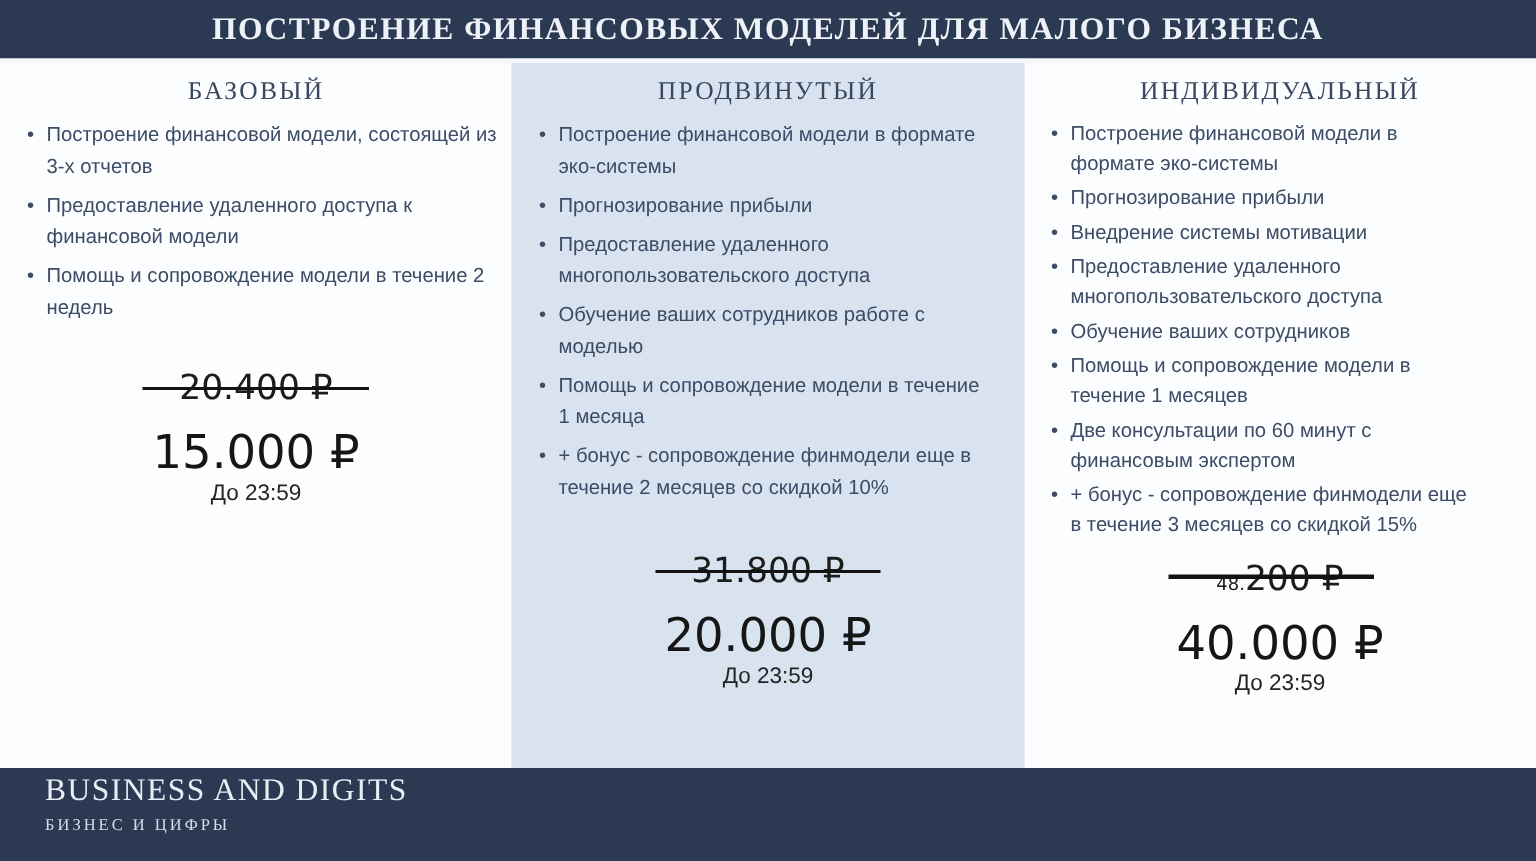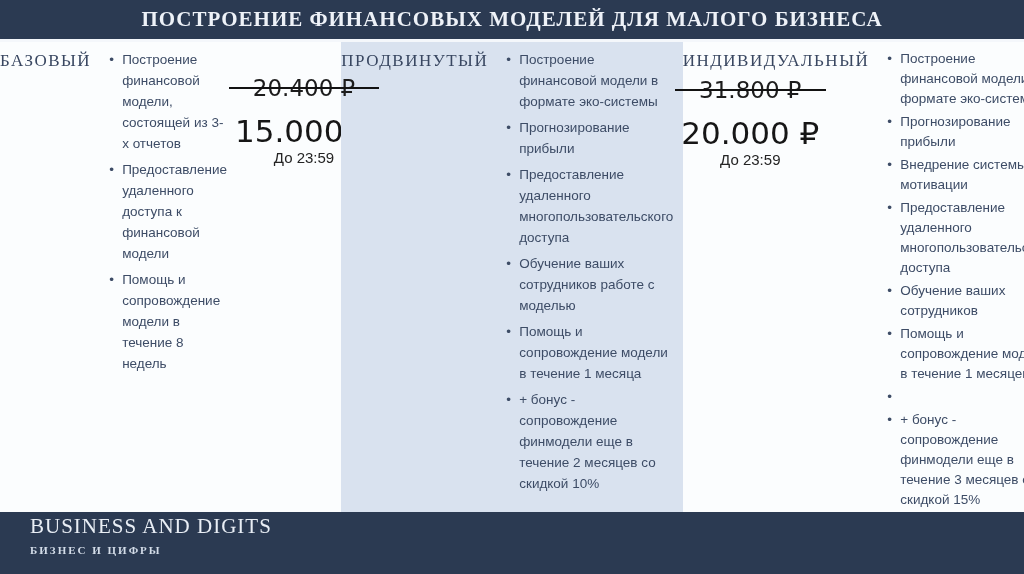--- a/index.html
+++ b/index.html
@@ -37,21 +37,21 @@
 
   
   .content{
     flex:1;
     display:flex;
     border-top:3px solid #f4f7fb;
     overflow:hidden;
   }
   .plan{
     width:341.33px;flex:none;
-    display:flex;flex-direction:row;
+    display:flex;flex-direction:column;
     padding-top:7px;
   }
   .plan.highlight{background:var(--highlight-column-bg);}
   .plan-title{
     font-family:"Liberation Serif",serif;
     font-weight:normal;
     font-size:17px;
     letter-spacing:1.5px;
     color:var(--heading-text);
     text-align:center;
@@ -115,21 +115,21 @@
   .brand{
     font-family:"Liberation Serif",serif;
     font-size:21px;
     letter-spacing:1px;
     color:#e9eef5;
     font-weight:normal;
   }
   .tagline{
     font-family:"Liberation Serif",serif;
     font-size:11px;
-    font-weight:bold;
+    font-weight:normal;
     letter-spacing:2px;
     color:#d3dce8;
     margin-top:5px;
   }
 </style>
 </head>
 <body>
 
 <div class="slide">
 
@@ -148,21 +148,21 @@
             <span class="feature-text">Построение финансовой модели, состоящей из 3-х отчетов</span>
           </li>
 
           <li class="feature">
             <span class="bullet">•</span>
             <span class="feature-text">Предоставление удаленного доступа к финансовой модели</span>
           </li>
 
           <li class="feature">
             <span class="bullet">•</span>
-            <span class="feature-text">Помощь и сопровождение модели в течение 8 недель</span>
+            <span class="feature-text">Помощь и сопровождение модели в течение 2 недель</span>
           </li>
         </ul>
       <div class="price-block">
         <div class="old-price-row">
           <span class="old-price"><span class="old-small"></span><span class="old-main">20.400 ₽</span><i class="strike"></i></span>
         </div>
         <div class="new-price">15.000 ₽</div>
         <div class="deadline">До 23:59</div>
       </div>
     </section>
@@ -239,20 +239,21 @@
             <span class="feature-text">Обучение ваших сотрудников</span>
           </li>
 
           <li class="feature">
             <span class="bullet">•</span>
             <span class="feature-text">Помощь и сопровождение модели в течение 1 месяцев</span>
           </li>
 
           <li class="feature">
             <span class="bullet">•</span>
+            <span class="feature-text">Две консультации по 60 минут с финансовым экспертом</span>
           </li>
 
           <li class="feature">
             <span class="bullet">•</span>
             <span class="feature-text">+ бонус - сопровождение финмодели еще в течение 3 месяцев со скидкой 15%</span>
           </li>
         </ul>
       <div class="price-block">
         <div class="old-price-row">
           <span class="old-price"><span class="old-small">48.</span><span class="old-main">200 ₽</span><i class="strike"></i></span>

